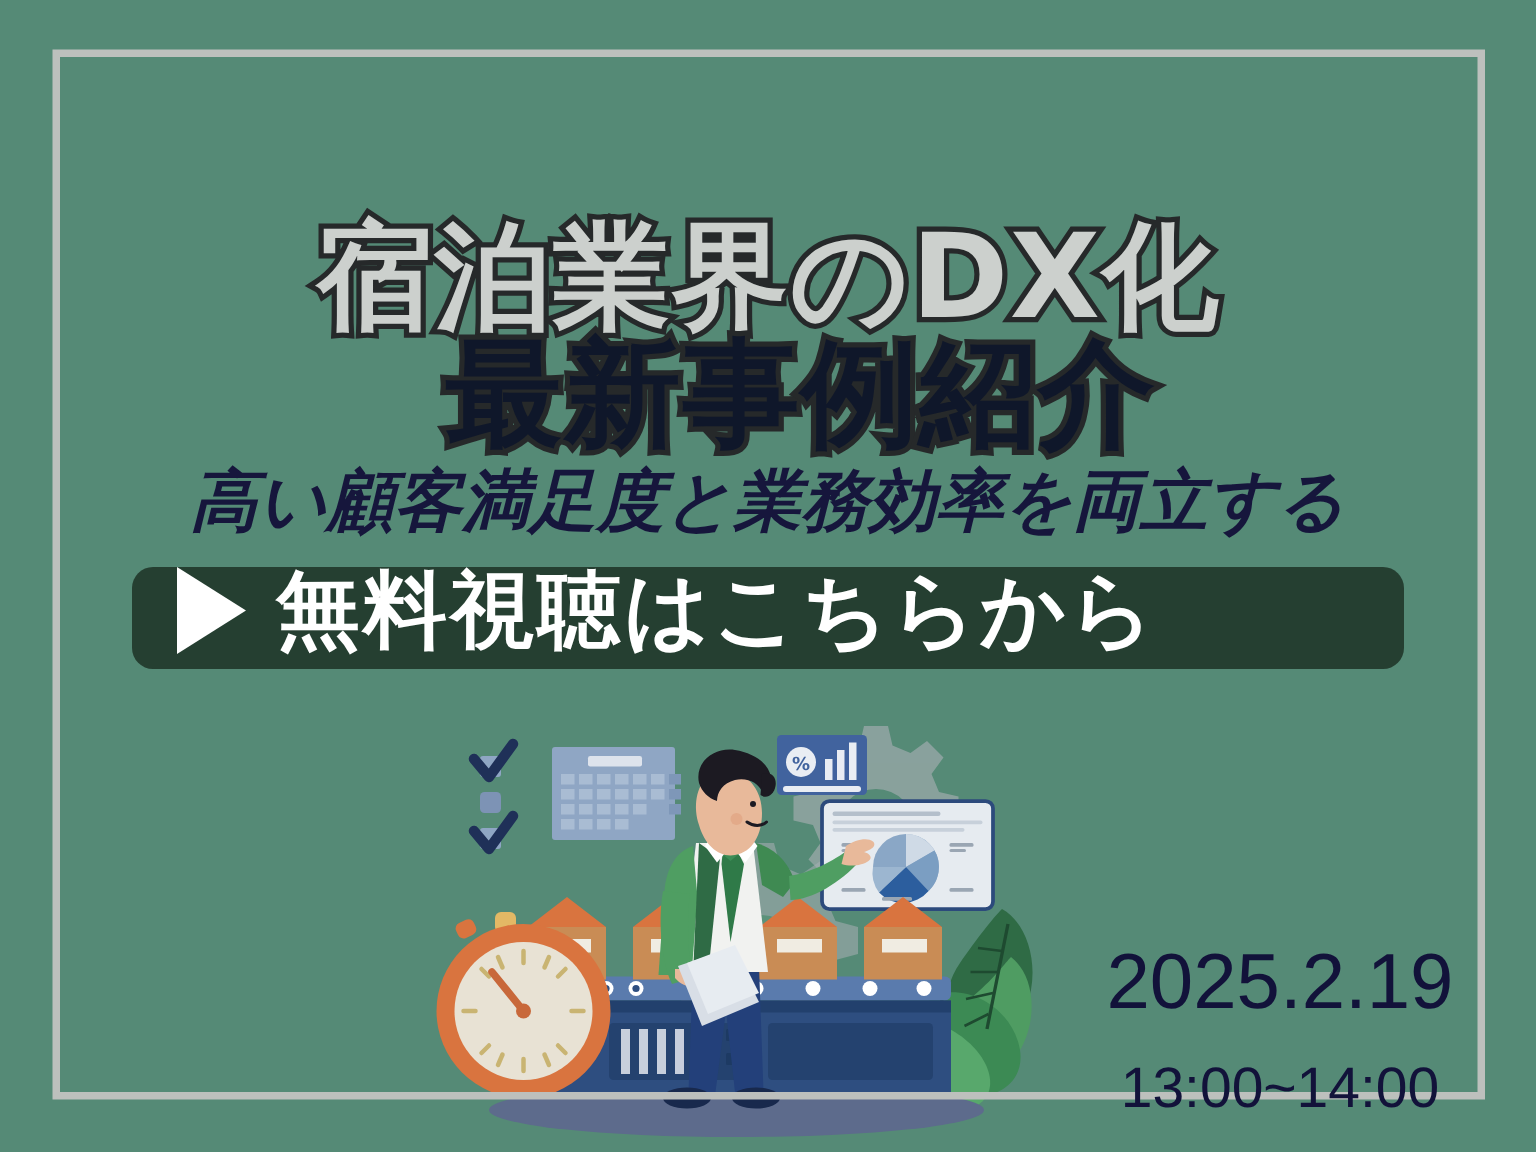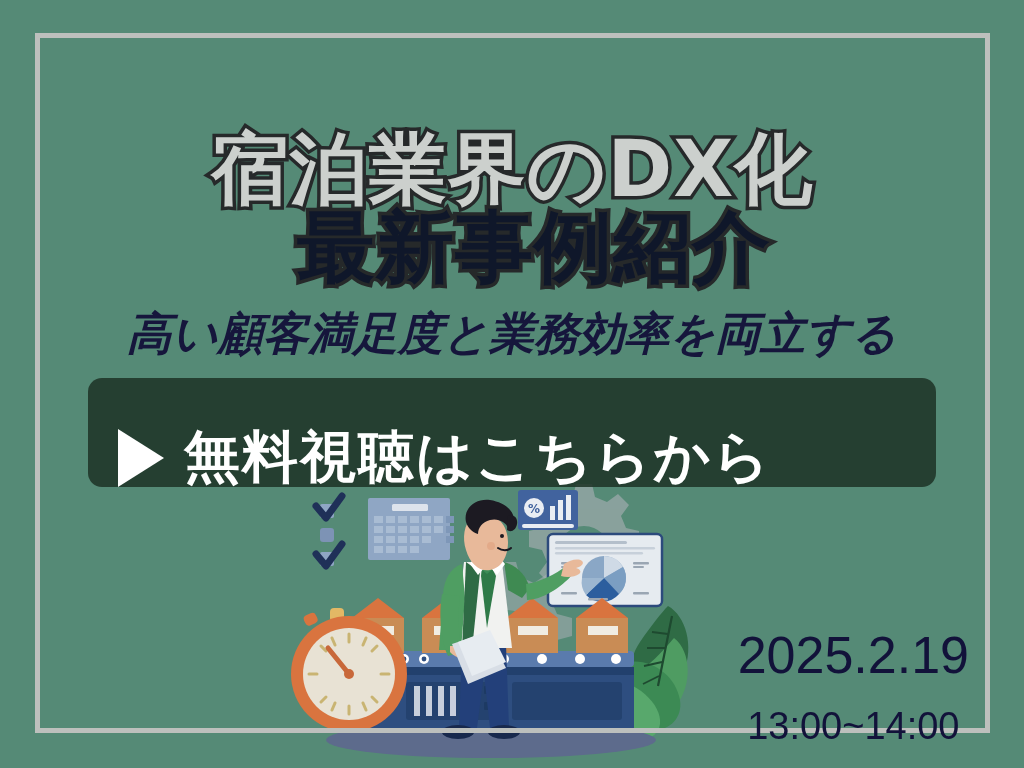--- a/index.html
+++ b/index.html
@@ -49,20 +49,21 @@
     font-weight: 700;
     font-size: 78px;
     line-height: 82px;
     letter-spacing: 1px;
     white-space: nowrap;
   }
   .title-line-1 {
     color: #ccd0cd;
     -webkit-text-stroke: 7px #26292a;
     paint-order: stroke fill;
+    margin-top: 16px;
   }
   .title-line-2 {
     color: #0f172a;
     -webkit-text-stroke: 7px #26292a;
     paint-order: stroke fill;
     margin-top: -4px;
     padding-left: 44px;
   }
 
   
@@ -83,25 +84,25 @@
     color: #16163c;
     white-space: nowrap;
   }
 
   
   .cta {
     position: absolute;
     left: 88px;
     top: 378px;
     width: 848px;
-    height: 109px;
+    height: 68px;
     background: rgba(31, 52, 40, 0.88);
     border-radius: 14px;
     display: flex;
-    align-items: flex-end;
+    align-items: flex-start;
     z-index: 9;
     box-sizing: border-box;
     padding-left: 30px;
   }
   .cta-triangle {
     width: 0;
     height: 0;
     border-left: 46px solid #ffffff;
     border-top: 29px solid transparent;
     border-bottom: 29px solid transparent;

